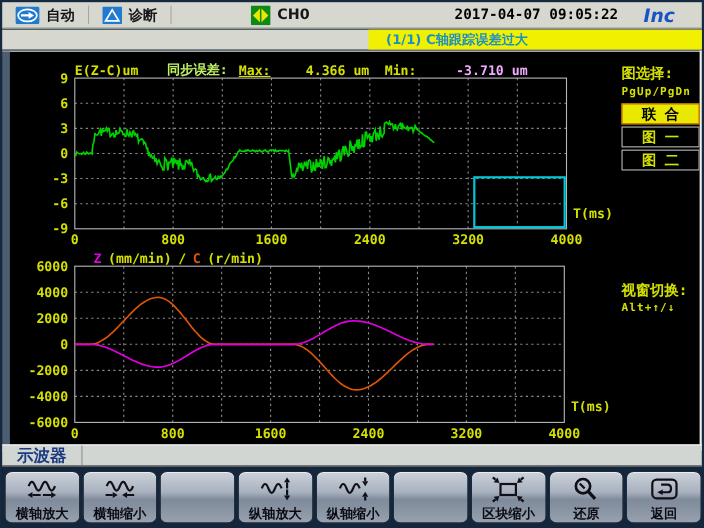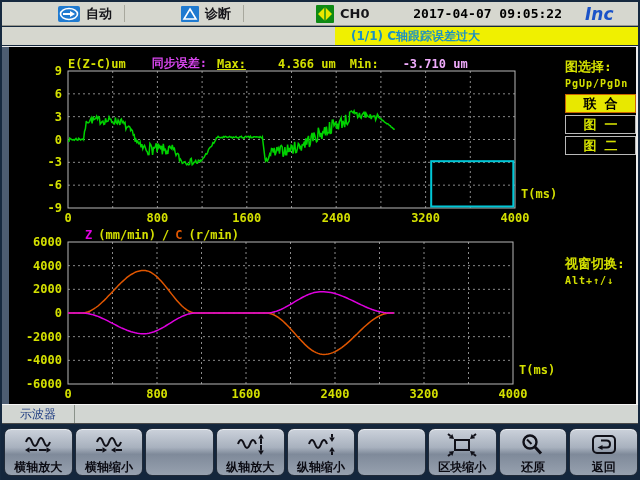--- a/index.html
+++ b/index.html
@@ -1,21 +1,21 @@
 <!DOCTYPE html>
 <html><head>
 <meta charset="utf-8">
 <style>
   html,body{margin:0;padding:0;background:#000;}
   .screen{position:relative;width:640px;height:480px;background:#16293f;overflow:hidden;
           font-family:"DejaVu Sans",sans-serif;}
   
   .topbar{position:absolute;left:2px;top:2px;width:636px;height:24px;background:#d6d7cf;
           border-bottom:1px solid #98988e;display:flex;align-items:center;box-sizing:border-box;}
-  .tb-group{display:flex;align-items:center;gap:6px;height:100%;padding:0 12px;margin-left:44px;}
+  .tb-group{display:flex;align-items:center;gap:6px;height:100%;padding:0 12px;}
   .tb-label{font-size:13px;font-weight:bold;color:#15151a;white-space:nowrap;}
   .tb-sep{width:1px;height:17px;background:#a8a89e;}
   .tb-date{margin-left:auto;font-family:"DejaVu Sans Mono",monospace;font-weight:bold;
            font-size:13px;color:#000;letter-spacing:0;}
   .tb-logo{margin:0 12px 0 22px;display:flex;align-items:center;}
   
   .alertbar{position:absolute;left:2px;top:27px;width:636px;height:18px;background:#d6d7cf;}
   .alert-right{position:absolute;left:333px;top:0;right:0;bottom:0;background:#f0f000;
                display:flex;align-items:center;}
   .alert-text{color:#1b90c4;font-weight:bold;font-size:12px;padding-left:16px;white-space:nowrap;}
@@ -38,21 +38,21 @@
   .sb-btn{height:17px;border:1px solid #b9b9b9;background:#000;color:#d4e000;
           display:flex;align-items:center;justify-content:center;font-size:13px;
           margin-bottom:2px;cursor:default;}
   .sb-btn.active{background:#e8e800;color:#000;border-color:#c86400;}
   .sb-window{margin-top:100px;}
   
   .tabbar{position:absolute;left:2px;top:404px;width:636px;height:20px;background:#d2d6d2;
           border-top:1px solid #f6f6f6;border-bottom:1px solid #4a4a4a;box-sizing:border-box;
           display:flex;align-items:stretch;}
   .tab{width:72px;display:flex;align-items:center;justify-content:center;
-       font-size:12px;font-weight:normal;color:#1c3a80;border-right:1px solid #8a928a;}
+       font-size:15px;font-weight:bold;color:#1c3a80;border-right:1px solid #8a928a;}
   
   .toolbar{position:absolute;left:1px;top:425px;width:640px;height:55px;background:#14263c;
            display:flex;gap:2px;padding:3px 3px 4px 3px;box-sizing:border-box;}
   .tbtn{flex:1;border-radius:7px;border:1px solid #202a38;
         background:linear-gradient(180deg,#ccd2db 0%,#a8b1be 40%,#7f8a9a 55%,#97a1af 100%);
         box-shadow:inset 0 1px 0 #e9edf2;display:flex;flex-direction:column;align-items:center;
         justify-content:flex-end;overflow:hidden;cursor:default;}
   .tbtn .icon{flex:1;display:flex;align-items:center;justify-content:center;}
   .tbtn .lbl{font-size:12px;font-weight:bold;color:#0b0b13;line-height:15px;white-space:nowrap;}
 </style>
@@ -100,24 +100,24 @@
     <div class="alert-right">
       <span class="alert-text">(1/1)  C轴跟踪误差过大</span>
     </div>
   </div>
 
   <div class="main">
     <div class="strip"></div>
 
     <div id="chart1-title" class="chart-title">
         <span style="color: rgb(212, 224, 0); margin-right: 26px;">E(Z-C)um</span>
-        <span style="color: #d946ef; margin-right: 10px;">同步误差:</span>
+        <span style="color: #bef264; margin-right: 10px;">同步误差:</span>
         <span style="color: rgb(212, 224, 0); margin-right: 32px; text-decoration: underline;">Max:</span>
         <span style="color: rgb(212, 224, 0); margin-right: 14px;">4.366 um</span>
-        <span style="color: rgb(212, 224, 0); margin-right: 24px; text-align: right;">Min:</span>
+        <span style="color: rgb(212, 224, 0); margin-right: 36px; text-align: right;">Min:</span>
         <span style="color: #f0abfc; margin-right: 0px;">-3.710 um</span>
       </div>
     <div id="chart2-title" class="chart-title">
         <span style="color: rgb(224, 0, 224); margin-right: 6px;">Z</span>
         <span style="color: rgb(212, 224, 0); margin-right: 6px;">(mm/min)</span>
         <span style="color: rgb(212, 224, 0); margin-right: 6px;">/</span>
         <span style="color: rgb(224, 86, 0); margin-right: 6px;">C</span>
         <span style="color: rgb(212, 224, 0); margin-right: 0px;">(r/min)</span>
       </div>
 

